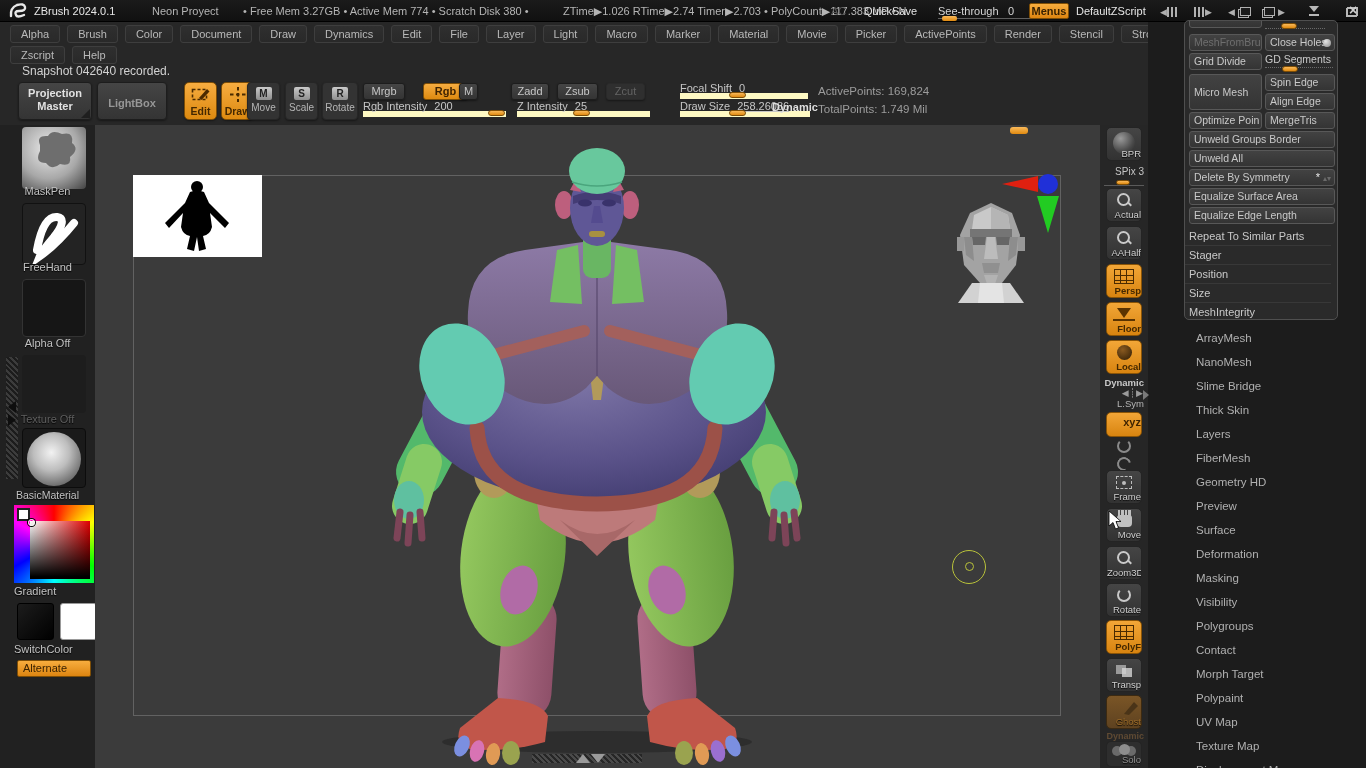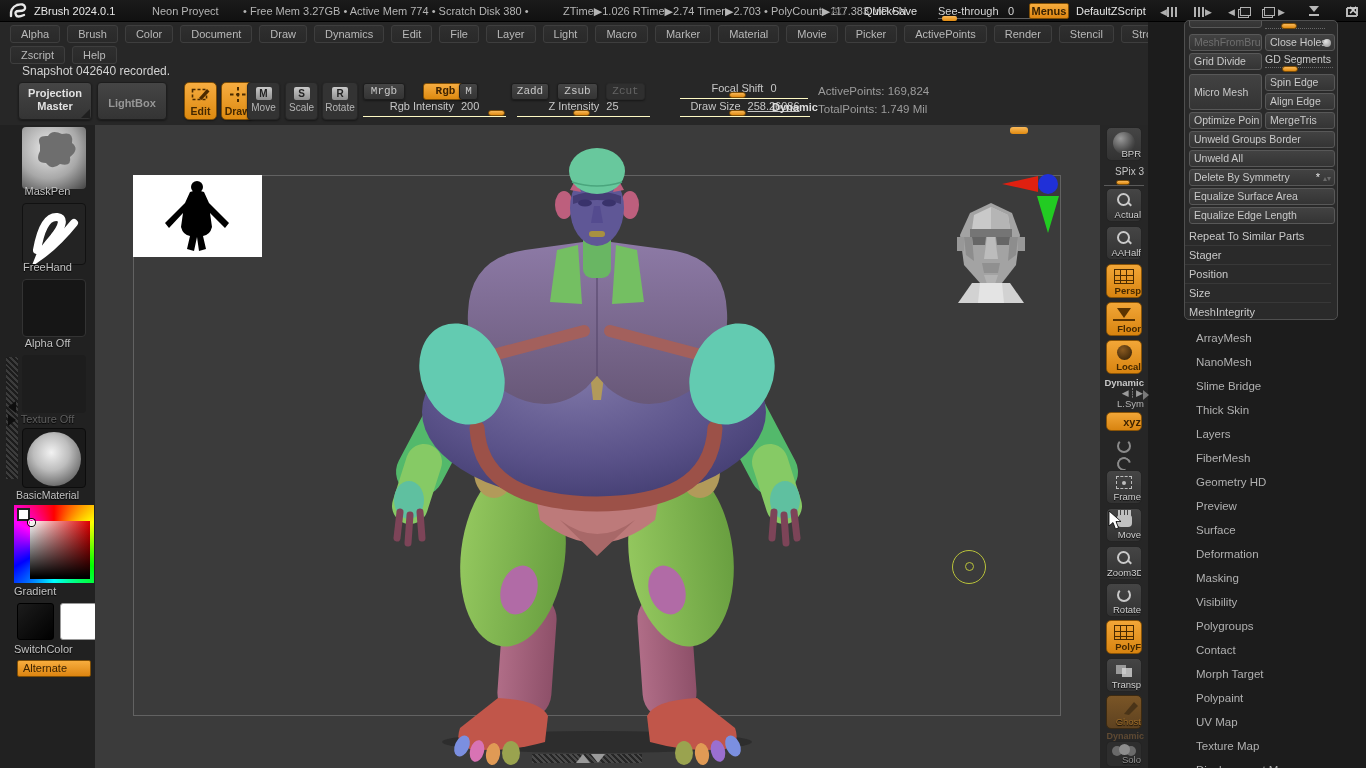--- a/index.html
+++ b/index.html
@@ -26,29 +26,29 @@
   .icon-restore::before { content:''; position:absolute; left:0; bottom:0; width:9px; height:7px; border:1.5px solid #b8b8b8; }
   .icon-restore::after  { content:''; position:absolute; right:0; top:0; width:9px; height:7px; border:1.5px solid #b8b8b8; }
 
   
   #menubar { left:0; top:22px; width:1150px; height:56px; background:#272727; }
   .menu-row { position:absolute; left:10px; display:flex; }
   .menu-item { padding:2px 10px; margin-right:7px; border:1px solid #3e3e3e; border-radius:3px; background:linear-gradient(#2f2f2f,#292929); color:#b9b9b9; font-size:11px; white-space:nowrap; }
 
   
   .tbtn { position:absolute; background:linear-gradient(#454545,#343434); border:1px solid #1d1d1d; border-radius:4px; color:#c6c6c6; font-size:11px; text-align:center; box-shadow:0 1px 2px rgba(0,0,0,.4); }
-  .tbtn-sm { height:17px; line-height:15px; border-radius:3px;font-family:Liberation Mono, monospace; }
+  .tbtn-sm { height:17px; line-height:15px; border-radius:3px; }
   .tbtn-orange { background:linear-gradient(#f6ac40,#dd8a10); border:1px solid #7e4e06; color:#3f2300; font-weight:bold;margin-left:13px; }
   .tbtn-big { height:38px; }
   .biglabel { font-weight:bold; font-size:11px; color:#e2e2e2; line-height:13px; padding-top:5px; }
   .fold::after { content:''; position:absolute; right:1px; bottom:1px; border-left:9px solid transparent; border-bottom:9px solid #1f1f1f; }
   .chip { display:block; margin:4px auto 0; width:16px; height:13px; background:linear-gradient(#c9c9c9,#8f8f8f); border-radius:2px; color:#222; font-size:10px; font-weight:bold; line-height:13px; text-align:center; }
   .icon-label { font-size:10px; color:#b5b5b5; margin-top:2px; }
   .orange-icon-label { font-size:10.5px; font-weight:bold; color:#442800; margin-top:1px; }
-  .slider { position:absolute; border-bottom:1px solid #fef9c3; font-size:11px; color:#c6c6c6; white-space:nowrap;text-align:center; }
+  .slider { position:absolute; border-bottom:6px solid #fef9c3; font-size:11px; color:#c6c6c6; white-space:nowrap; }
   .shandle { position:absolute; width:17px; height:6px; background:linear-gradient(#f9b95a,#e08a10); border-radius:3px; border:1px solid #7e4e06; }
   .statline { position:absolute; font-size:11.5px; color:#9c9c9c; white-space:nowrap; }
 
   
   #left-tray { left:0; top:125px; width:95px; height:643px; background:#212121; }
   .thumb-label { position:absolute; width:95px; text-align:center; font-size:11px; color:#c2c2c2; text-shadow:0 1px 1px #000; }
   .hatch-v { background:repeating-linear-gradient(45deg,#3c3c3c 0 2px,#1c1c1c 2px 4px); }
   .hatch-h { background:repeating-linear-gradient(45deg,#4a4a4a 0 2px,#262626 2px 4px); }
 
   
@@ -481,21 +481,21 @@
         <div style="margin:4px auto 0;width:15px;height:15px;border-radius:50%;background:radial-gradient(circle at 38% 32%,#8a5a20,#2e1c04)"></div>
         <div class="strip-inlabel strip-inlabel-dk">Local</div>
         </div>
     </div>
     <div class="strip-item" style="top:252px;font-size:9.5px;font-weight:bold;color:#c8c8c8">Dynamic</div>
     <div class="strip-item" style="top:263px">
       <div style="color:#9a9a9a;font-size:9px;letter-spacing:1px">◀┊▶</div>
       <div style="font-size:9.5px;color:#b5b5b5">L.Sym</div>
     </div>
     <div class="strip-item" style="top:287px">
-      <div class="strip-chip strip-chip-orange" style="height:19px">
+      <div class="strip-chip strip-chip-orange" style="height:25px">
         <div style="font-size:11px;font-weight:bold;color:#3f2300;line-height:18px">xyz</div>
         </div>
     </div>
     <div class="strip-item" style="top:310px">
         <div class="orbit"></div>
       </div>
     <div class="strip-item" style="top:328px">
         <div class="orbit" style="transform:rotate(120deg)"></div>
       </div>
     <div class="strip-item" style="top:345px">

